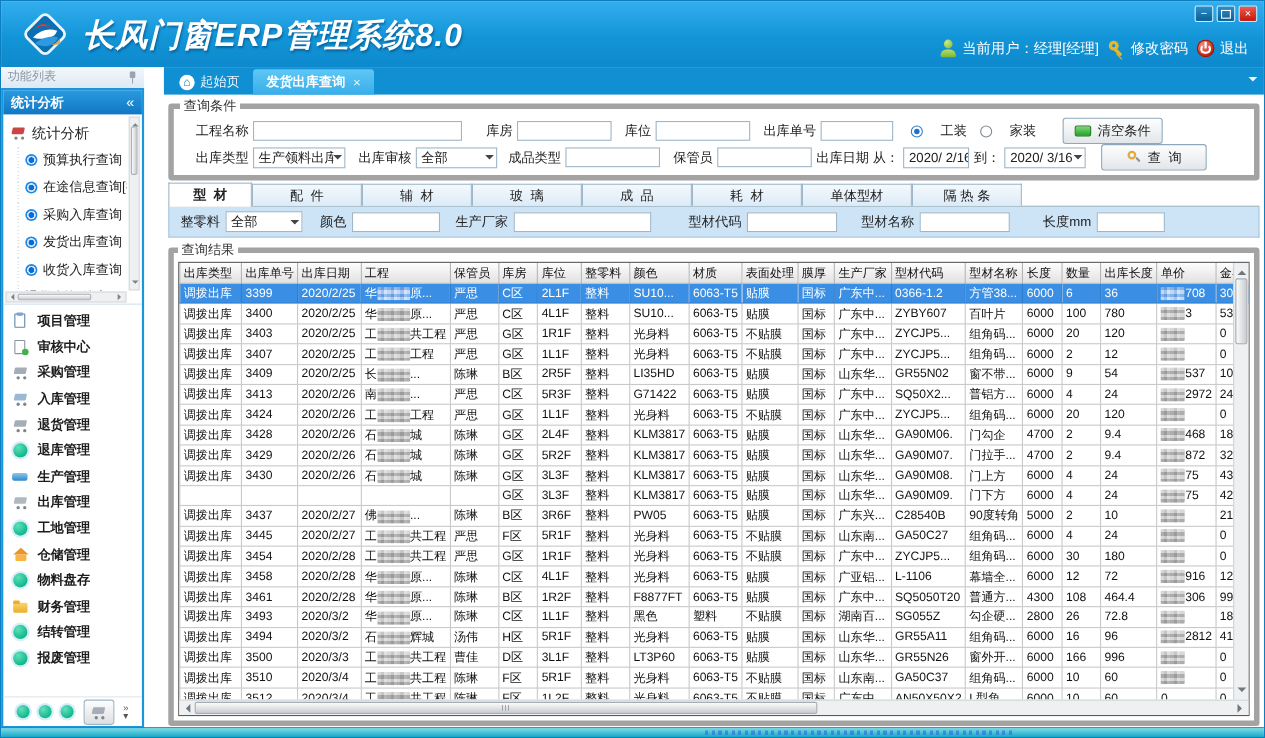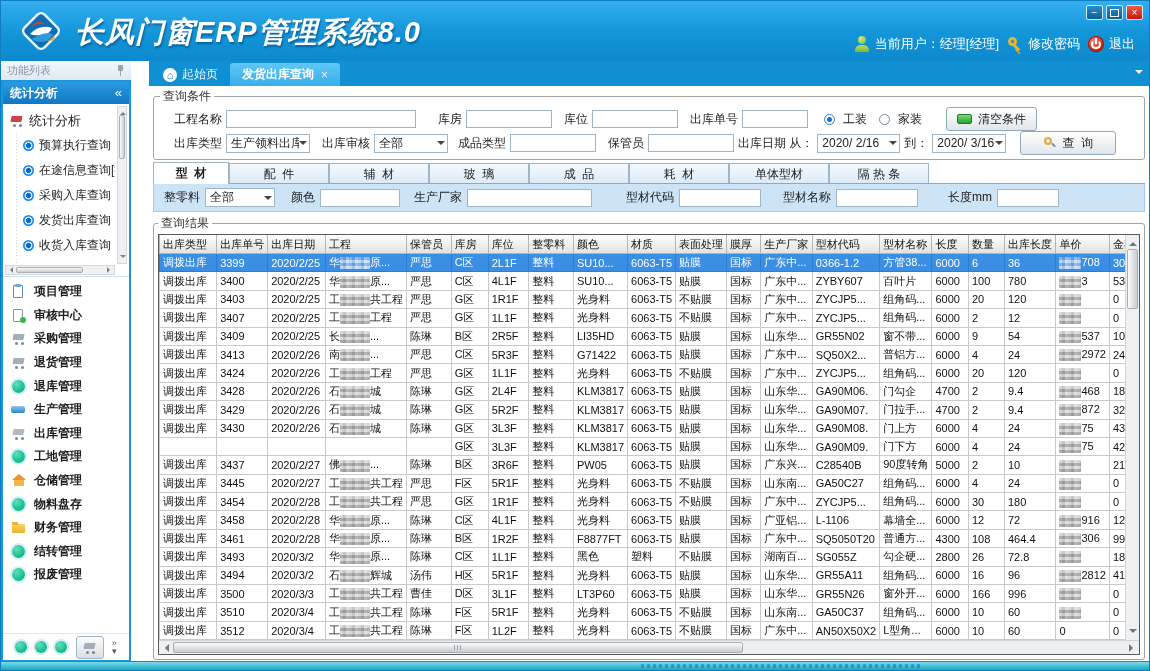--- a/index.html
+++ b/index.html
@@ -80,29 +80,29 @@
   
   .main{position:absolute;top:60px;left:148px;right:0;bottom:8px;display:flex;flex-direction:column;background:#fff;}
   .tabbar{flex:none;height:25px;background:#1090d2;display:flex;align-items:flex-end;padding-left:2px;position:relative;}
   .tab{display:flex;align-items:center;gap:5px;height:23px;padding:0 12px;color:#eaf6ff;font-size:12px;cursor:default;}
   .tab.active{background:linear-gradient(#5ec7f6,#38aeea);border-radius:3px 3px 0 0;font-weight:bold;color:#fff;}
   .home-ico{width:14px;height:14px;border-radius:50%;background:#fff;color:#0f7fc4;font-size:11px;line-height:14px;text-align:center;}
   .tab-close{font-weight:normal;font-size:12px;margin-left:2px;color:#e8f6ff;}
   .tab-overflow{position:absolute;right:6px;top:9px;width:0;height:0;border:4px solid transparent;border-top-color:#eaf6ff;}
   .content{flex:1;display:flex;flex-direction:column;padding:2px 4px 2px 4px;min-height:0;}
 
-  fieldset{border:1px solid #a3a3a3;border-radius:3px;margin:0;padding:2px 6px 4px 6px;}
+  fieldset{border:5px solid #a3a3a3;border-radius:3px;margin:0;padding:2px 6px 4px 6px;}
   legend{font-size:12px;color:#333;padding:0 3px;}
   .q-fieldset{flex:none;margin-bottom:2px;}
   .q-row{display:flex;align-items:center;height:24px;font-size:12px;color:#222;white-space:nowrap;}
   .q-row .lbl{text-align:right;margin:0 4px;}
   .tbx{height:18px;border:1px solid #9eb6c8;background:#fff;box-sizing:border-box;font-size:12px;padding:0 2px;font-family:inherit;}
   .ddl{height:19px;border:1px solid #9eb6c8;background:#fff;box-sizing:border-box;font-size:12px;display:flex;align-items:center;justify-content:space-between;padding:0 2px 0 4px;overflow:hidden;}
   .ddl .ar{width:0;height:0;border:4px solid transparent;border-top-color:#444;margin-top:4px;flex:none;}
-  .radio{display:flex;align-items:center;gap:8px;margin:0 6px;}
+  .radio{display:flex;align-items:center;gap:16px;margin:0 6px;}
   .rdot{width:11px;height:11px;border-radius:50%;border:1px solid #7c8a96;background:#fff;box-sizing:border-box;position:relative;}
   .rdot.on{border-color:#2e7fc0;}
   .rdot.on:before{content:"";position:absolute;left:2px;top:2px;width:5px;height:5px;border-radius:50%;background:#1d6fd0;}
   .btn{height:22px;display:flex;align-items:center;gap:6px;padding:0 10px;background:linear-gradient(#fefefe,#e2e6ea);border:1px solid #8fa8bc;border-radius:3px;font-size:12px;color:#222;cursor:default;}
   .clear-ico{width:13px;height:8px;background:linear-gradient(#7ed67e,#2ba12b);border:1px solid #1e7a1e;border-radius:2px;}
   .mag-ico{position:relative;width:13px;height:13px;}
   .mag-ico:before{content:"";position:absolute;left:0;top:0;width:8px;height:8px;border:2px solid #e8a93c;border-radius:50%;box-sizing:border-box;background:radial-gradient(circle,#fff,#cfe6f6);}
   .mag-ico:after{content:"";position:absolute;left:7px;top:7px;width:5px;height:2px;background:#8a9096;transform:rotate(45deg);border-radius:1px;}
 
   .mat-tabs{flex:none;display:flex;align-items:flex-end;height:21px;border-bottom:1px solid #8fa8bc;background:#fff;}
@@ -228,20 +228,24 @@
           </div>
           <div class="side-item">
             <span class="ico audit-clipboard-icon"></span>
             <span>审核中心</span>
           </div>
           <div class="side-item">
             <span class="ico cart-icon"></span>
             <span>采购管理</span>
           </div>
           <div class="side-item">
+            <span class="ico cart-in-icon"></span>
+            <span>入库管理</span>
+          </div>
+          <div class="side-item">
             <span class="ico cart-return-icon"></span>
             <span>退货管理</span>
           </div>
           <div class="side-item">
             <span class="ico green-circle-icon"></span>
             <span>退库管理</span>
           </div>
           <div class="side-item">
             <span class="ico production-icon"></span>
             <span>生产管理</span>
@@ -335,21 +339,21 @@
           <span class="lbl" style="width:56px">出库审核</span>
           <div class="ddl" style="width:74px">
               <span>全部</span>
               <span class="ar"></span>
             </div>
           <span class="lbl" style="width:54px">成品类型</span>
           <input class="tbx" style="width: 86px;">
           <span class="lbl" style="width:44px">保管员</span>
           <input class="tbx" style="width: 86px;">
           <span class="lbl">出库日期 从：</span>
-          <div class="ddl" style="width:83px">
+          <div class="ddl" style="width:60px">
               <span>2020/ 2/16</span>
               <span class="ar"></span>
             </div>
           <span class="lbl">到：</span>
           <div class="ddl" style="width:74px">
               <span>2020/ 3/16</span>
               <span class="ar"></span>
             </div>
           <div class="btn" style="margin-left:14px;width:74px;justify-content:center">
             <span class="mag-ico"></span>

